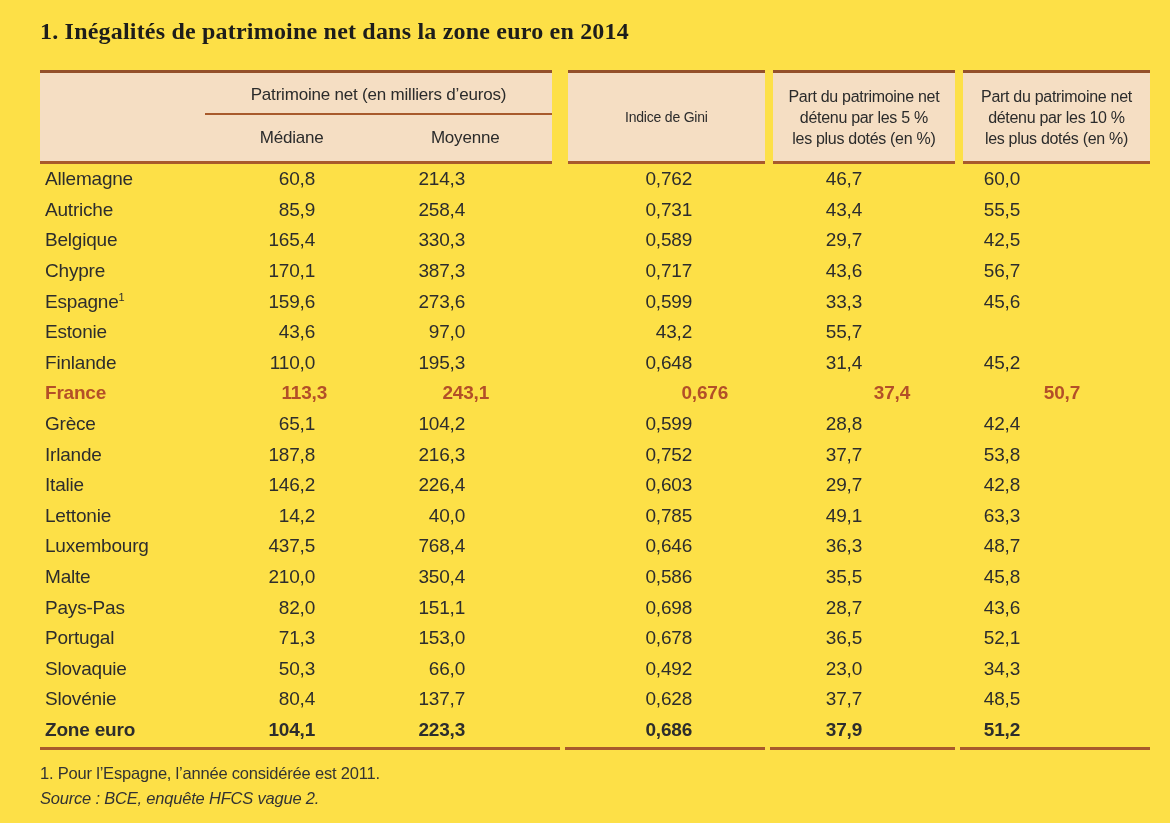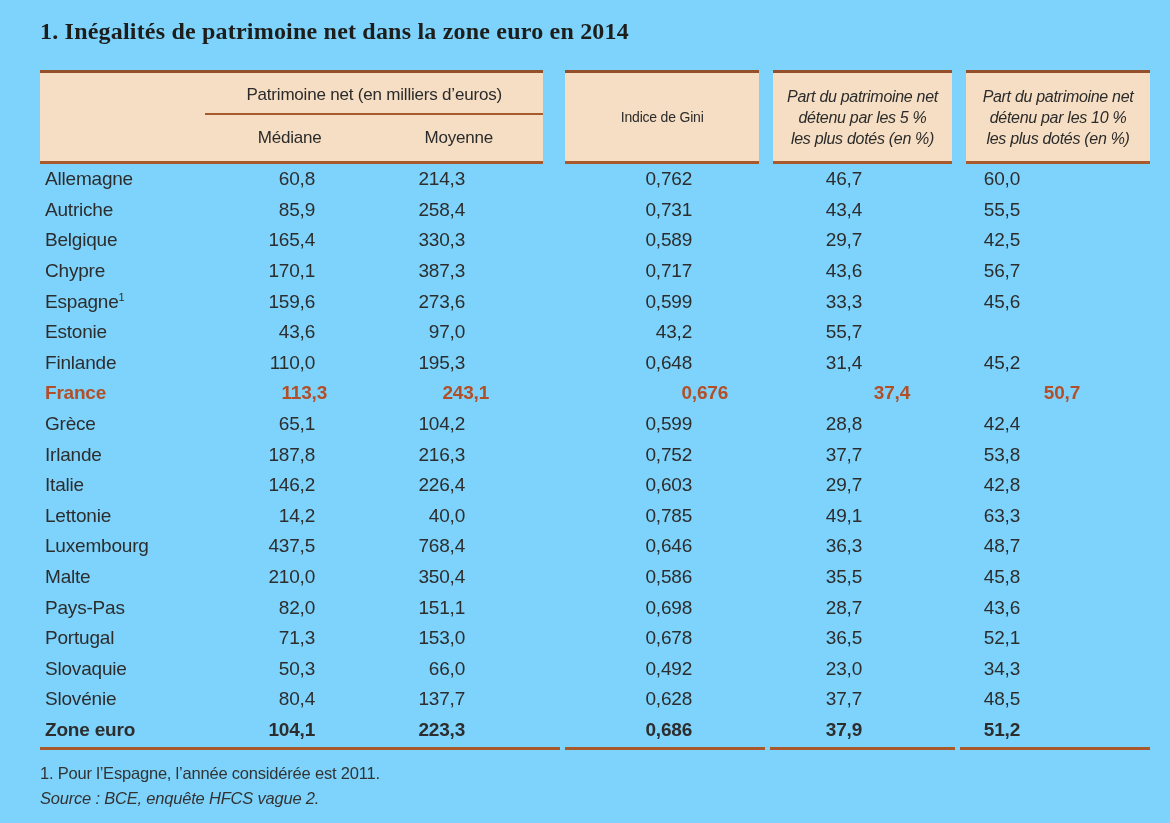--- a/index.html
+++ b/index.html
@@ -6,38 +6,38 @@
     margin: 0;
     padding: 0;
     background: #ffffff;
     font-family: "Liberation Sans", sans-serif;
     color: #2d2d2d;
   }
   .page {
     position: relative;
     width: 1170px;
     height: 823px;
-    background: #7dd3fc;
+    background: #fde047;
     box-sizing: border-box;
     padding: 16px 20px 0 40px;
     overflow: hidden;
   }
   .title {
     font-family: "Liberation Serif", "DejaVu Serif", serif;
     font-weight: 700;
     font-size: 24px;
     line-height: 30px;
     color: #1d1d1b;
     margin: 0 0 24px 0;
     letter-spacing: 0.2px;
   }
   .table-wrap { width: 1110px; }
 
   
-  .thead { display: flex; gap: 14px; }
+  .thead { display: flex; gap: 8px; }
   .hblock {
     box-sizing: border-box;
     height: 94px;
     background: #f5dec3;
     border-top: 3px solid #94502a;
     border-bottom: 3px solid #a85a2c;
     display: flex;
     align-items: center;
     justify-content: center;
     text-align: center;
@@ -59,21 +59,20 @@
   }
   .subcols { flex: 1; display: flex; align-items: center; }
   .subcol { width: 50%; font-size: 17px; letter-spacing: -0.2px; }
 
   .hblock-b { font-size: 14px; letter-spacing: -0.2px; margin-left: 8px; }
   .hcell-multiline {
     font-size: 16px;
     line-height: 21px;
     letter-spacing: -0.3px;
     white-space: pre-line;
-    font-style: italic;
   }
 
   
   .tbody { width: 1110px; }
   .trow {
     display: grid;
     grid-template-columns: 175px 100px 150px 227px 170px 158px 1fr;
     height: 30.6px;
     align-items: center;
     font-size: 19px;

